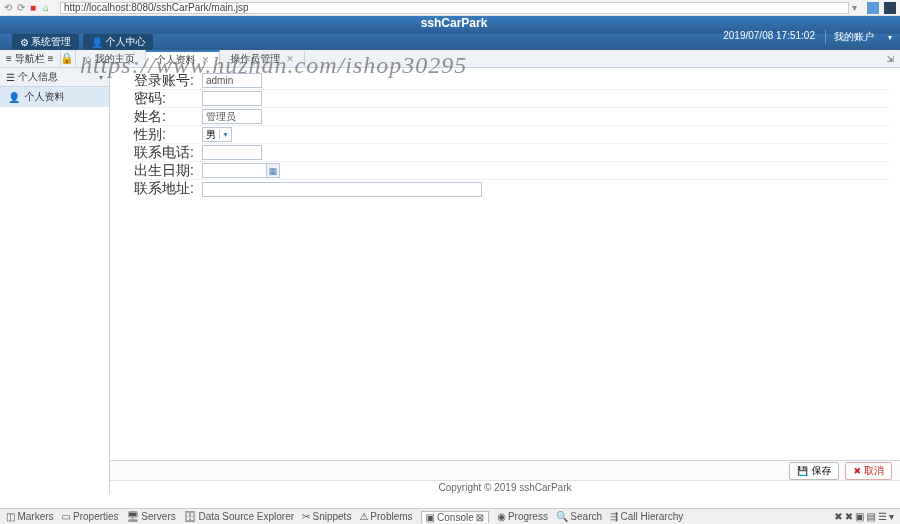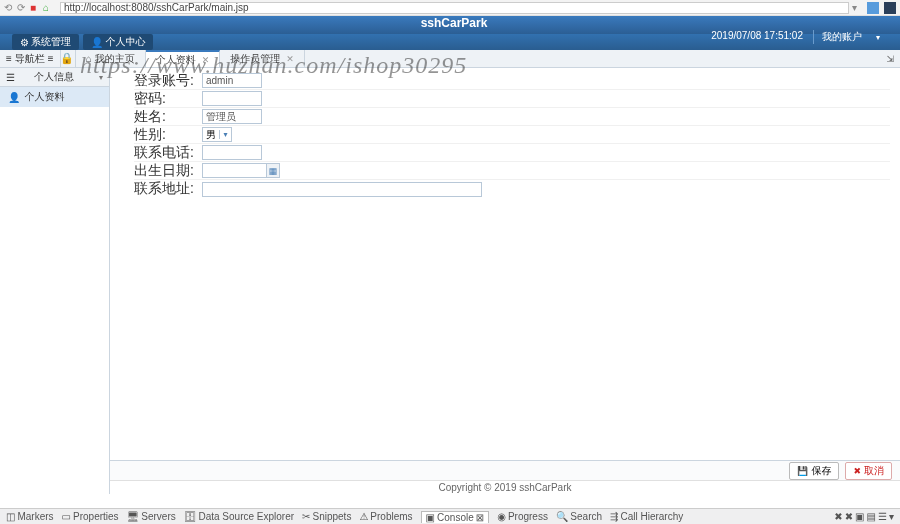--- a/index.html
+++ b/index.html
@@ -9,21 +9,21 @@
 .browser-bar { height: 16px; background: #f3f3f3; display: flex; align-items: center; gap: 3px; padding: 0 4px; border-bottom: 1px solid #e0e0e0; }
 .nav-btn { width: 10px; height: 10px; font-size: 10px; line-height: 10px; color: #888; }
 .nav-btn.red { color: #d33; }
 .nav-btn.green { color: #3a3; }
 .url-bar { flex: 1; border: 1px solid #ccc; height: 12px; font-size: 10px; padding: 0 3px; background: #fff; display: flex; align-items: center; color: #444; margin-left: 4px; }
 .tool-ico { width: 12px; height: 12px; background: #579bdc; margin-left: 2px; }
 .tool-ico.dark { background: #2a3f5a; }
 
 
 .app-header { height: 18px; background: linear-gradient(#3a7abd,#2b5e94); color: #fff; display: flex; align-items: center; padding-left: 8px; font-size: 12px; font-weight: bold; flex-direction: column; }
-.app-header .right { margin-left: auto; display: flex; gap: 10px; padding-right: 20px; font-size: 10px; font-weight: normal; }
+.app-header .right { margin-left: auto; display: flex; gap: 10px; padding-right: 8px; font-size: 10px; font-weight: normal; }
 .app-header .acct { border-left: 1px solid #6a9bcc; padding-left: 8px; display: flex; align-items: center; gap: 14px; }
 .caret-d { font-size: 8px; }
 
 
 .menu-bar { height: 16px; background: linear-gradient(#3271b0,#2a5d90); display: flex; align-items: center; gap: 4px; padding-left: 12px; }
 .menu-btn { background: #1f4a74; color: #fff; font-size: 10px; padding: 1px 8px; border-radius: 2px; display: flex; align-items: center; gap: 2px; }
 
 
 .nav-row { height: 18px; background: #eef2f6; border-bottom: 1px solid #cbd5df; display: flex; align-items: center; }
 .nav-row .left-lbl { display: flex; align-items: center; font-size: 10px; color: #333; padding: 0 6px; gap: 3px; }
@@ -131,21 +131,21 @@
       <span class="xico">✕</span>
     </div>
   </div>
   <div class="expand-ico">⇲</div>
 </div>
 
 <div class="body-split">
   <div class="sidebar">
     <div class="sb-hdr">
       <span>☰</span>
-      <span style="margin-left:19px">个人信息</span>
+      <span style="margin-left:3px">个人信息</span>
       <span class="dd">▾</span>
     </div>
     <div class="sb-item active">
       <span>👤</span>
       <span>个人资料</span>
     </div>
   </div>
 
   <div class="main">
     <div class="form-area">

